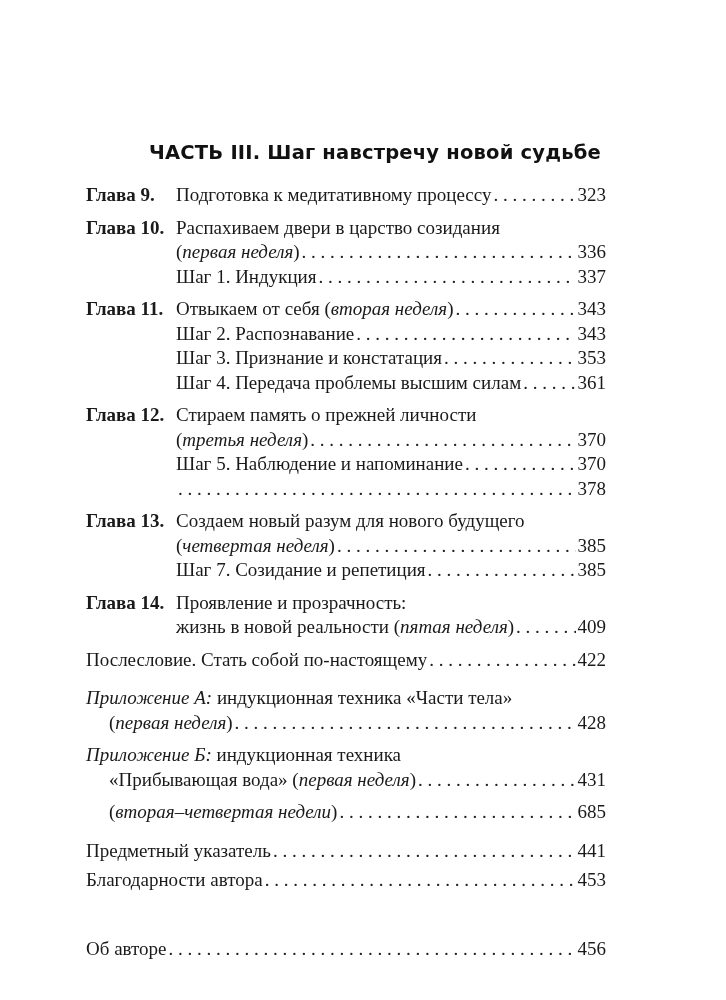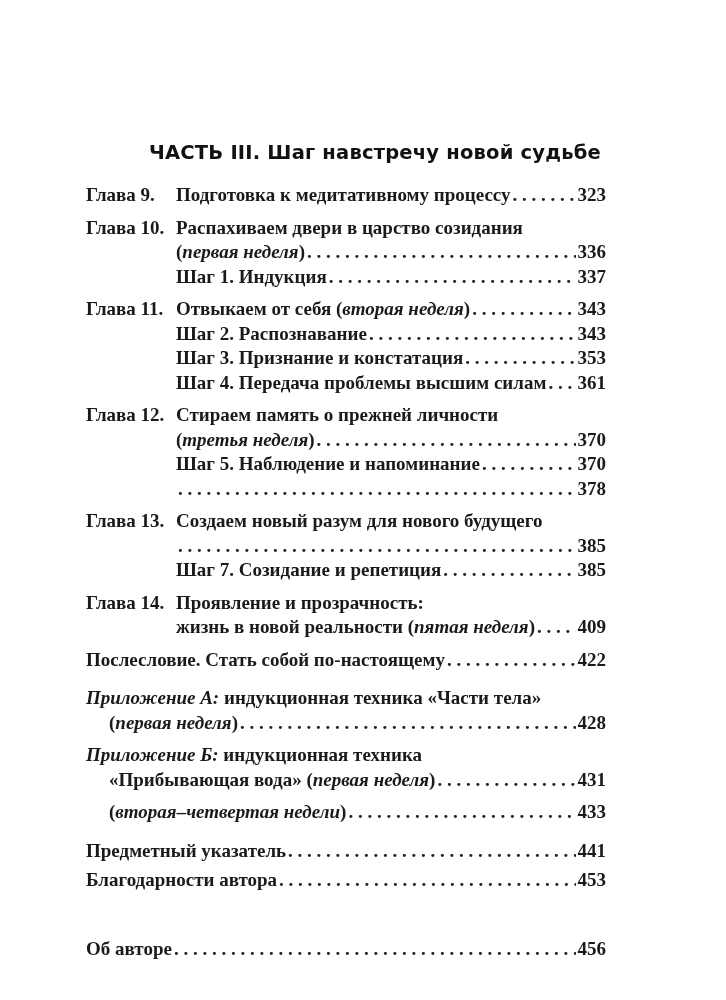--- a/index.html
+++ b/index.html
@@ -14,21 +14,21 @@
     text-align: center;
     font-family: "DejaVu Sans", "Liberation Sans", sans-serif;
     font-weight: bold; font-size: 19.5px; letter-spacing: 0.2px;
     color: #111;
   }
   .toc { position: absolute; left: 86px; top: 183px; width: 520px; font-size: 19px; line-height: 24.5px; }
   .group { margin-bottom: 8px; }
   .group.gap-lg { margin-bottom: 14px; }
   .row { display: flex; align-items: baseline; white-space: nowrap; }
   .label { width: 90px; flex: 0 0 90px; font-weight: bold; }
-  .entry { flex: 1 1 auto; display: flex; align-items: flex-start; min-width: 0; font-weight: bold; }
+  .entry { flex: 1 1 auto; display: flex; align-items: flex-start; min-width: 0; }
   .entry.no-label { margin-left: 90px; }
   .entry.full { margin-left: 0; }
   .entry.indent { margin-left: 23px; }
   .txt { flex: 0 0 auto; }
   .txt i { font-style: italic; }
   .leader { flex: 1 1 auto; overflow: hidden; margin: 0 2px; letter-spacing: 3.3px; color: #222; }
   .leader::before { content: ". . . . . . . . . . . . . . . . . . . . . . . . . . . . . . . . . . . . . . . . . . . . . . . . . . . . . . . . . . . . . . . . . . . . . . . . . . . . . . . . . . . . . . . . . . . . . . . . . . . . . . . . . . . . . . . . "; letter-spacing: 0; }
   .num { flex: 0 0 auto; text-align: right; }
   .it { font-style: italic; }
 </style>
@@ -133,20 +133,21 @@
         </div>
         <div class="group">
           <div class="row">
             <span class="label">Глава 13.</span>
             <div class="entry">
               <span class="txt"><span>Создаем новый разум для нового будущего</span></span>
             </div>
           </div>
           <div class="row">
             <div class="entry no-label">
+              <span class="txt"><span>(</span><i class="it">четвертая неделя</i><span>)</span></span>
               <span class="leader"></span>
               <span class="num">385</span>
             </div>
           </div>
           <div class="row">
             <div class="entry no-label">
               <span class="txt"><span>Шаг 7. Созидание и репетиция</span></span>
               <span class="leader"></span>
               <span class="num">385</span>
             </div>
@@ -206,21 +207,21 @@
               <span class="leader"></span>
               <span class="num">431</span>
             </div>
           </div>
         </div>
         <div class="group">
           <div class="row">
             <div class="entry indent">
               <span class="txt"><span>(</span><i class="it">вторая–четвертая недели</i><span>)</span></span>
               <span class="leader"></span>
-              <span class="num">433</span>
+              <span class="num">685</span>
             </div>
           </div>
         </div>
       </div>
 
     <div id="backmatter" style="margin-top:14px">
         <div class="row" style="margin-bottom: 5px;">
           <div class="entry full">
             <span class="txt">Предметный указатель</span>
             <span class="leader"></span>

